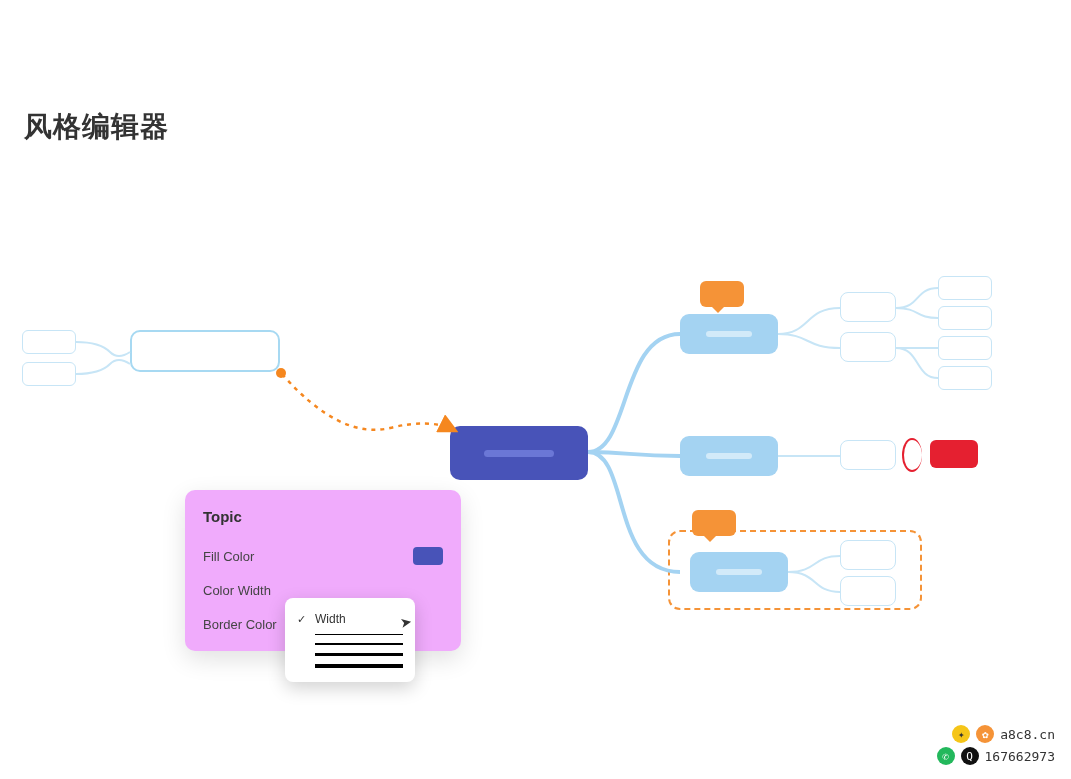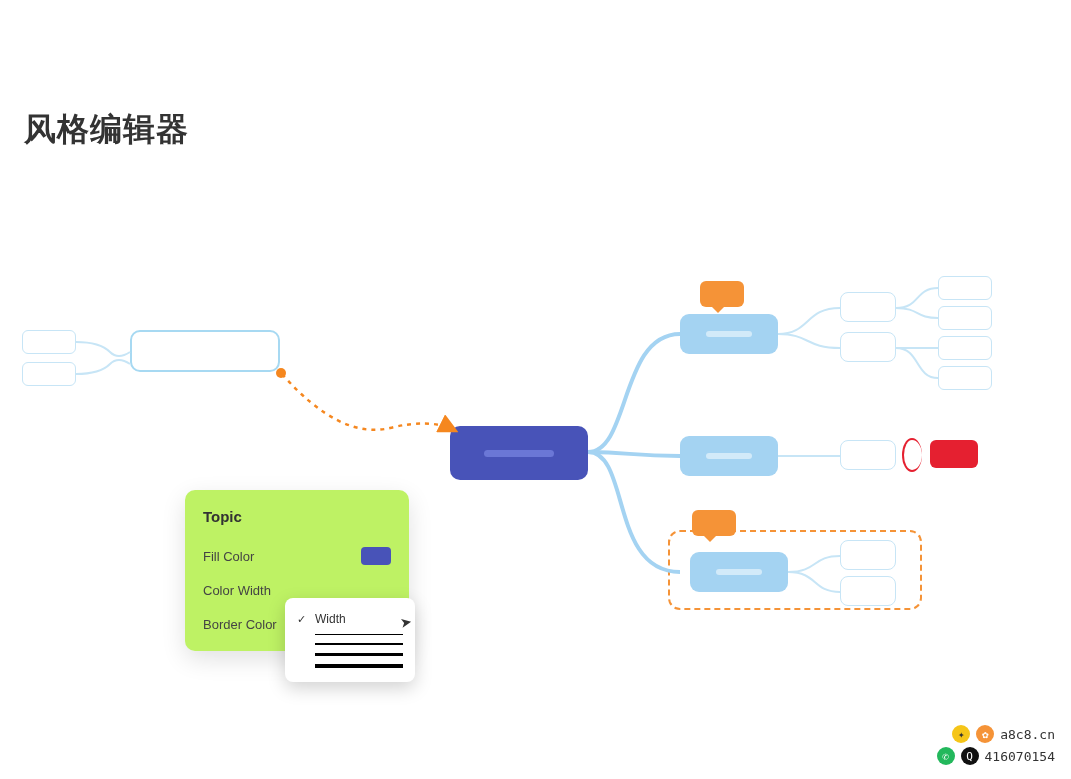--- a/index.html
+++ b/index.html
@@ -6,21 +6,21 @@
   body {
     width: 1071px;
     height: 779px;
     font-family: -apple-system, "PingFang SC", "Microsoft YaHei", sans-serif;
     background: #fff;
     position: relative;
     overflow: hidden;
     color: #333;
   }
   .hdr { position: absolute; left: 24px; top: 108px; }
-  .hdr h1 { font-size: 32px; font-weight: 800; letter-spacing: 1px; margin-bottom: 34px; }
+  .hdr h1 { font-size: 28px; font-weight: 800; letter-spacing: 1px; margin-bottom: 34px; }
   .hdr p { font-size: 16px; line-height: 1.9; color: #555; max-width: 660px; }
 
   .canvas { position: absolute; left: 0; top: 270px; width: 1071px; height: 420px; }
   .canvas svg { position: absolute; left: 0; top: 0; width: 100%; height: 100%; pointer-events: none; }
 
   .node { position: absolute; border-radius: 8px; }
   .sub  { border: 1.5px solid #c7e5f6; background: #fff; width: 54px; height: 24px; border-radius: 6px; }
   .med  { border: 1.5px solid #c7e5f6; background: #fff; width: 56px; height: 30px; border-radius: 8px; }
 
   .selbox {
@@ -71,22 +71,22 @@
     border-radius: 12px;
   }
 
   .redchip { position:absolute; width:48px; height:28px; background:#e52030; border-radius:6px; }
   .redarc { position:absolute; width:20px; height:34px; border:2.5px solid #e52030; border-radius:50%/50%; border-right:none; }
 
   
   .panel {
     position: absolute;
     left: 185px; top: 490px;
-    width: 224px;
-    background: #bef264;
+    width: 276px;
+    background: #f0abfc;
     border-radius: 10px;
     box-shadow: 0 8px 24px rgba(0,0,0,0.12);
     padding: 18px 18px 10px;
     font-size: 13px;
   }
   .panel h3 { font-size: 15px; font-weight: 700; margin-bottom: 14px; }
   .prow { display: flex; align-items: center; justify-content: space-between; height: 34px; }
   .prow .lbl { color: #444; }
   .shape-sel {
     display: flex; align-items: center; gap: 6px;
@@ -249,15 +249,15 @@
 
 <div class="footer">
   <div class="row">
     <span class="fi y">✦</span>
     <span class="fi o">✿</span>
     <span>a8c8.cn</span>
   </div>
   <div class="row">
     <span class="fi g">✆</span>
     <span class="fi b">Q</span>
-    <span>416070154</span>
+    <span>167662973</span>
   </div>
 </div>
 
 </body></html>

